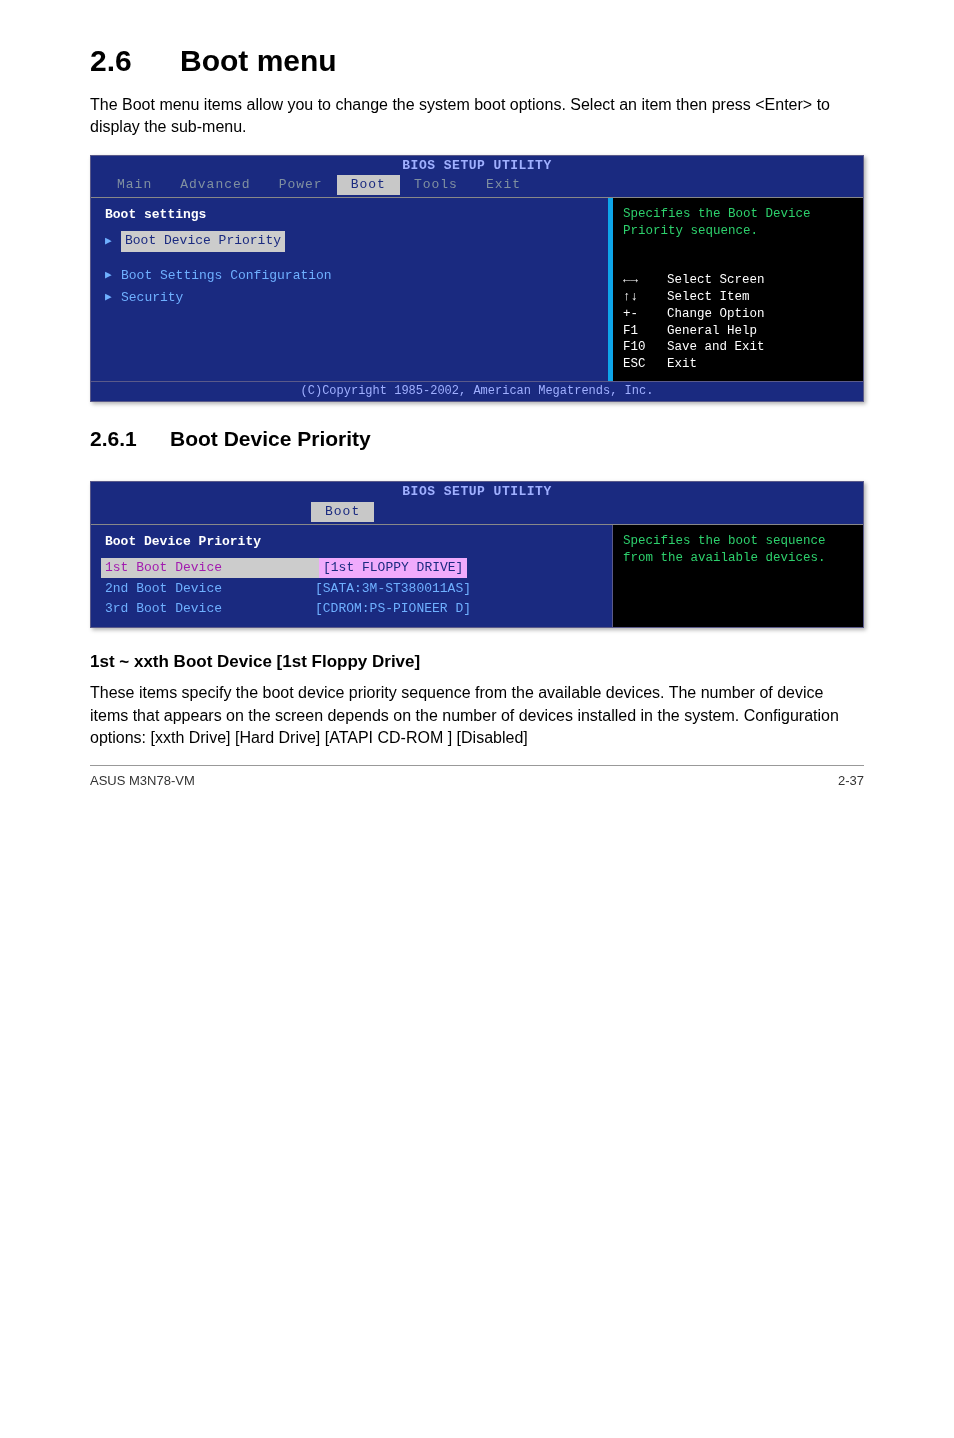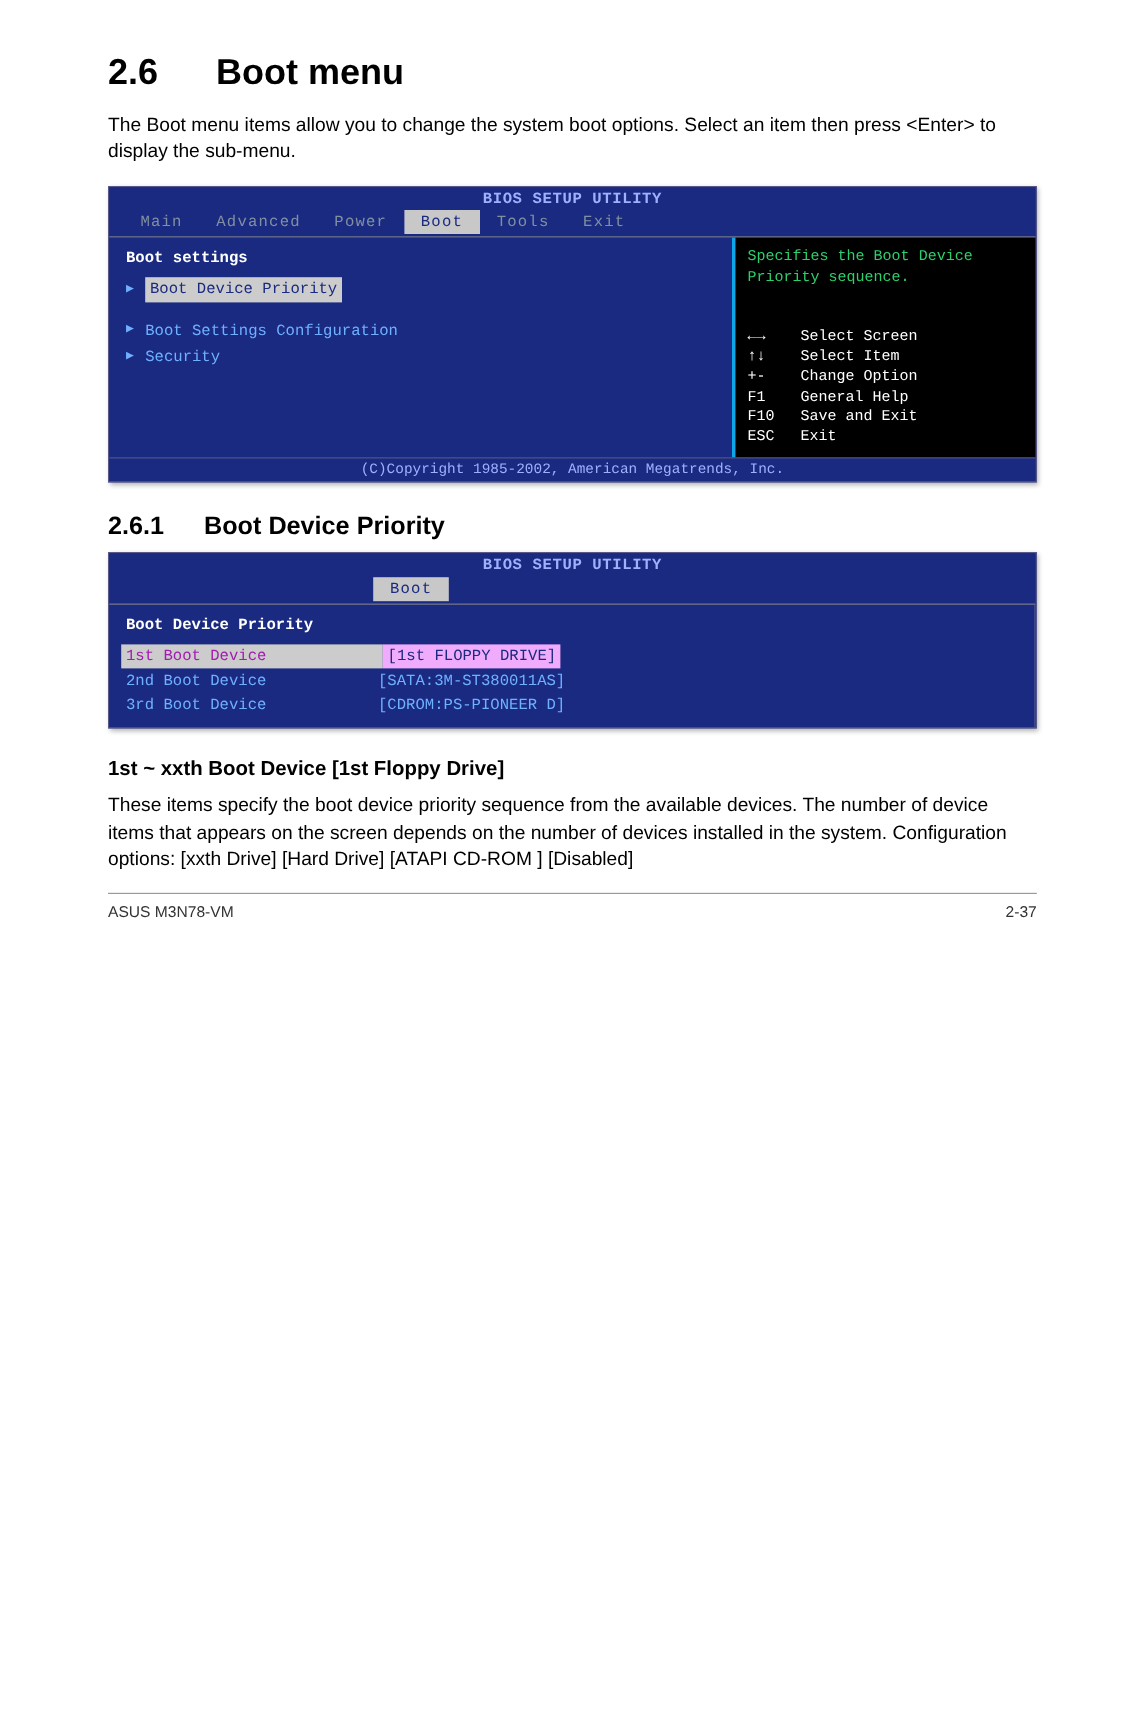--- a/index.html
+++ b/index.html
@@ -22,21 +22,21 @@
     display: inline-block;
     width: 90px;
   }
   p.body-text {
     margin: 0 0 16px 0;
     font-size: 16px;
   }
   h2.sub-title {
     font-size: 21px;
     font-weight: bold;
-    margin: 22px 0 7px 0;
+    margin: 22px 0 28px 0;
   }
   h2.sub-title .num {
     display: inline-block;
     width: 80px;
   }
   h3.item-title {
     font-size: 17px;
     font-weight: bold;
     margin: 22px 0 8px 0;
   }
@@ -79,21 +79,21 @@
   }
   .bios-body {
     display: flex;
     border-top: 1px solid #888;
   }
   .bios-left {
     flex: 1;
     background: #1a2a80;
     padding: 8px 14px;
     min-height: 80px;
-    border-right: 3px solid #0ea5e9;
+    border-right: 5px solid #0ea5e9;
   }
   .bios-right {
     width: 230px;
     background: #000000;
     padding: 8px 10px;
     color: #2dd06c;
     font-size: 12.5px;
     line-height: 1.35;
   }
   .menu-heading {
@@ -245,20 +245,23 @@
       </div>
       <div class="field-line norm">
         <span class="field-name">2nd Boot Device</span>
         <span class="field-val">[SATA:3M-ST380011AS]</span>
       </div>
       <div class="field-line norm">
         <span class="field-name">3rd Boot Device</span>
         <span class="field-val">[CDROM:PS-PIONEER D]</span>
       </div>
     </div>
+    <div class="bios-right">
+      <div class="help-block">Specifies the boot sequence from the available devices.</div>
+    </div>
   </div>
 </div>
 
 <h3 class="item-title">1st ~ xxth Boot Device [1st Floppy Drive]</h3>
 <p class="body-text">These items specify the boot device priority sequence from the available devices. The number of device items that appears on the screen depends on the number of devices installed in the system. Configuration options: [xxth Drive] [Hard Drive] [ATAPI CD-ROM  ] [Disabled]</p>
 
 <div class="page-footer">
   <span>ASUS M3N78-VM</span>
   <span>2-37</span>
 </div>

